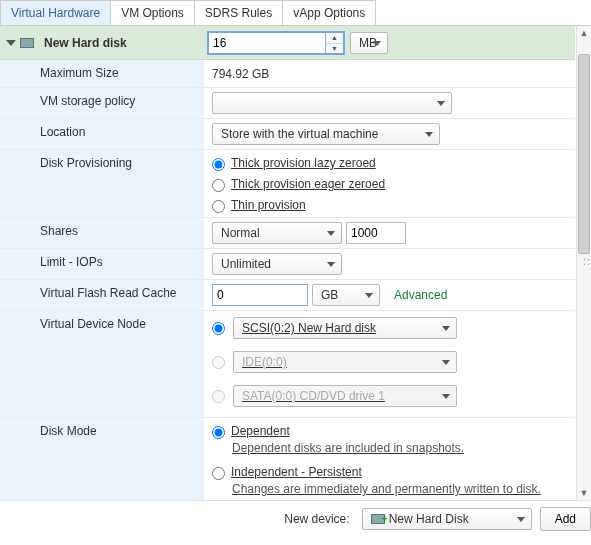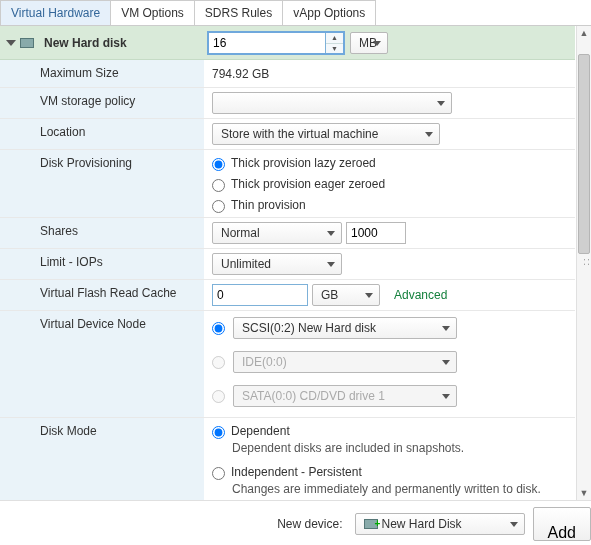--- a/index.html
+++ b/index.html
@@ -14,21 +14,21 @@
 .scrollbar .arrow { position:absolute; left:0; right:0; height:14px; text-align:center; font-size:9px; color:#666; line-height:14px; }
 .scrollbar .arrow.up { top:0; } .scrollbar .arrow.down { bottom:0; }
 .dots { position:absolute; right:-1px; top:50%; transform:translateY(-50%); writing-mode:vertical-rl; font-size:9px; color:#888; letter-spacing:2px; }
 .header-row { display:flex; align-items:center; background:#d9ead9; border-bottom:1px solid #c5dbc5; height:34px; }
 .header-row .left { width:204px; display:flex; align-items:center; gap:6px; padding-left:8px; font-weight:bold; color:#333; }
 .tri { width:0; height:0; border-top:5px solid transparent; border-bottom:5px solid transparent; border-left:6px solid #555; transform: rotate(90deg); }
 .header-row .right { flex:1; display:flex; align-items:center; gap:6px; padding-left:4px; }
 .row { display:flex; border-bottom:1px solid #e8e8e8; min-height:28px; }
 .row .label { width:204px; background:#eaf3f9; padding:6px 8px 6px 40px; color:#333; }
 .row .value { flex:1; padding:4px 8px; display:flex; align-items:center; flex-wrap:wrap; gap:4px; }
-.row.tall .value { align-items:flex-start; flex-direction:column; padding-top:6px; gap:6px; }
+.row.tall .value { align-items:flex-start; flex-direction:column; padding-top:6px; gap:6px;text-decoration:underline; }
 input.num, input.text { height:22px; border:1px solid #7db1d8; padding:2px 4px; font-size:12px; }
 input.num { width:118px; }
 .spinner { display:flex; flex-direction:column; width:18px; height:22px; border:1px solid #7db1d8; border-left:none; background:#f4f8fb; }
 .spinner div { flex:1; text-align:center; font-size:7px; line-height:10px; color:#555; cursor:pointer; }
 .spinner div:first-child { border-bottom:1px solid #cdd; }
 .sizewrap { display:flex; outline:2px solid #6fa8dc; outline-offset:-1px; }
 .select { position:relative; display:inline-flex; align-items:center; height:22px; border:1px solid #b8b8b8; border-radius:2px; background:linear-gradient(#fff,#f2f2f2); padding:0 22px 0 8px; cursor:pointer; }
 .select.caret::after { content:""; position:absolute; right:6px; top:50%; margin-top:-2px; border-left:4px solid transparent; border-right:4px solid transparent; border-top:5px solid #555; }
 .select.wide { width:228px; }
 .select.full { width:240px; }
@@ -40,21 +40,21 @@
 .stackradio { display:flex; flex-direction:column; gap:2px; width:100%; }
 .node-row { display:flex; align-items:center; gap:8px; margin-bottom:6px; }
 .node-row input[type=radio] { }
 .node-row .select { flex:0 0 224px; width:224px; }
 .node-row.disabled .select { color:#aaa; background:#f5f5f5; }
 .link { color:#15803d; cursor:pointer; margin-left:10px; }
 .shares-input { width:60px; height:22px; border:1px solid #b8b8b8; padding:2px 4px; font-size:12px; }
 .footer { display:flex; align-items:center; justify-content:flex-end; gap:8px; padding:6px 0 8px; }
 .footer .lbl { margin-right:4px; }
 .footer .select { width:170px; }
-.btn { height:24px; padding:16px 14px; border:1px solid #b8b8b8; border-radius:2px; background:linear-gradient(#fff,#f0f0f0); cursor:pointer; font-size:16px; }
+.btn { height:24px; padding:4px 14px; border:1px solid #b8b8b8; border-radius:2px; background:linear-gradient(#fff,#f0f0f0); cursor:pointer; font-size:12px; }
 .hd-icon { width:14px; height:10px; background:#8aa; border:1px solid #577; display:inline-block; margin-right:4px; vertical-align:middle; }
 .hd-icon.green::after{content:"+"; color:#0a0; font-weight:bold; position:relative; top:-4px; left:10px; font-size:10px;}
 </style>
 </head>
 <body>
 
 <div class="tabs">
   <div class="tab active">Virtual Hardware</div>
   <div class="tab">VM Options</div>
   <div class="tab">SDRS Rules</div>

